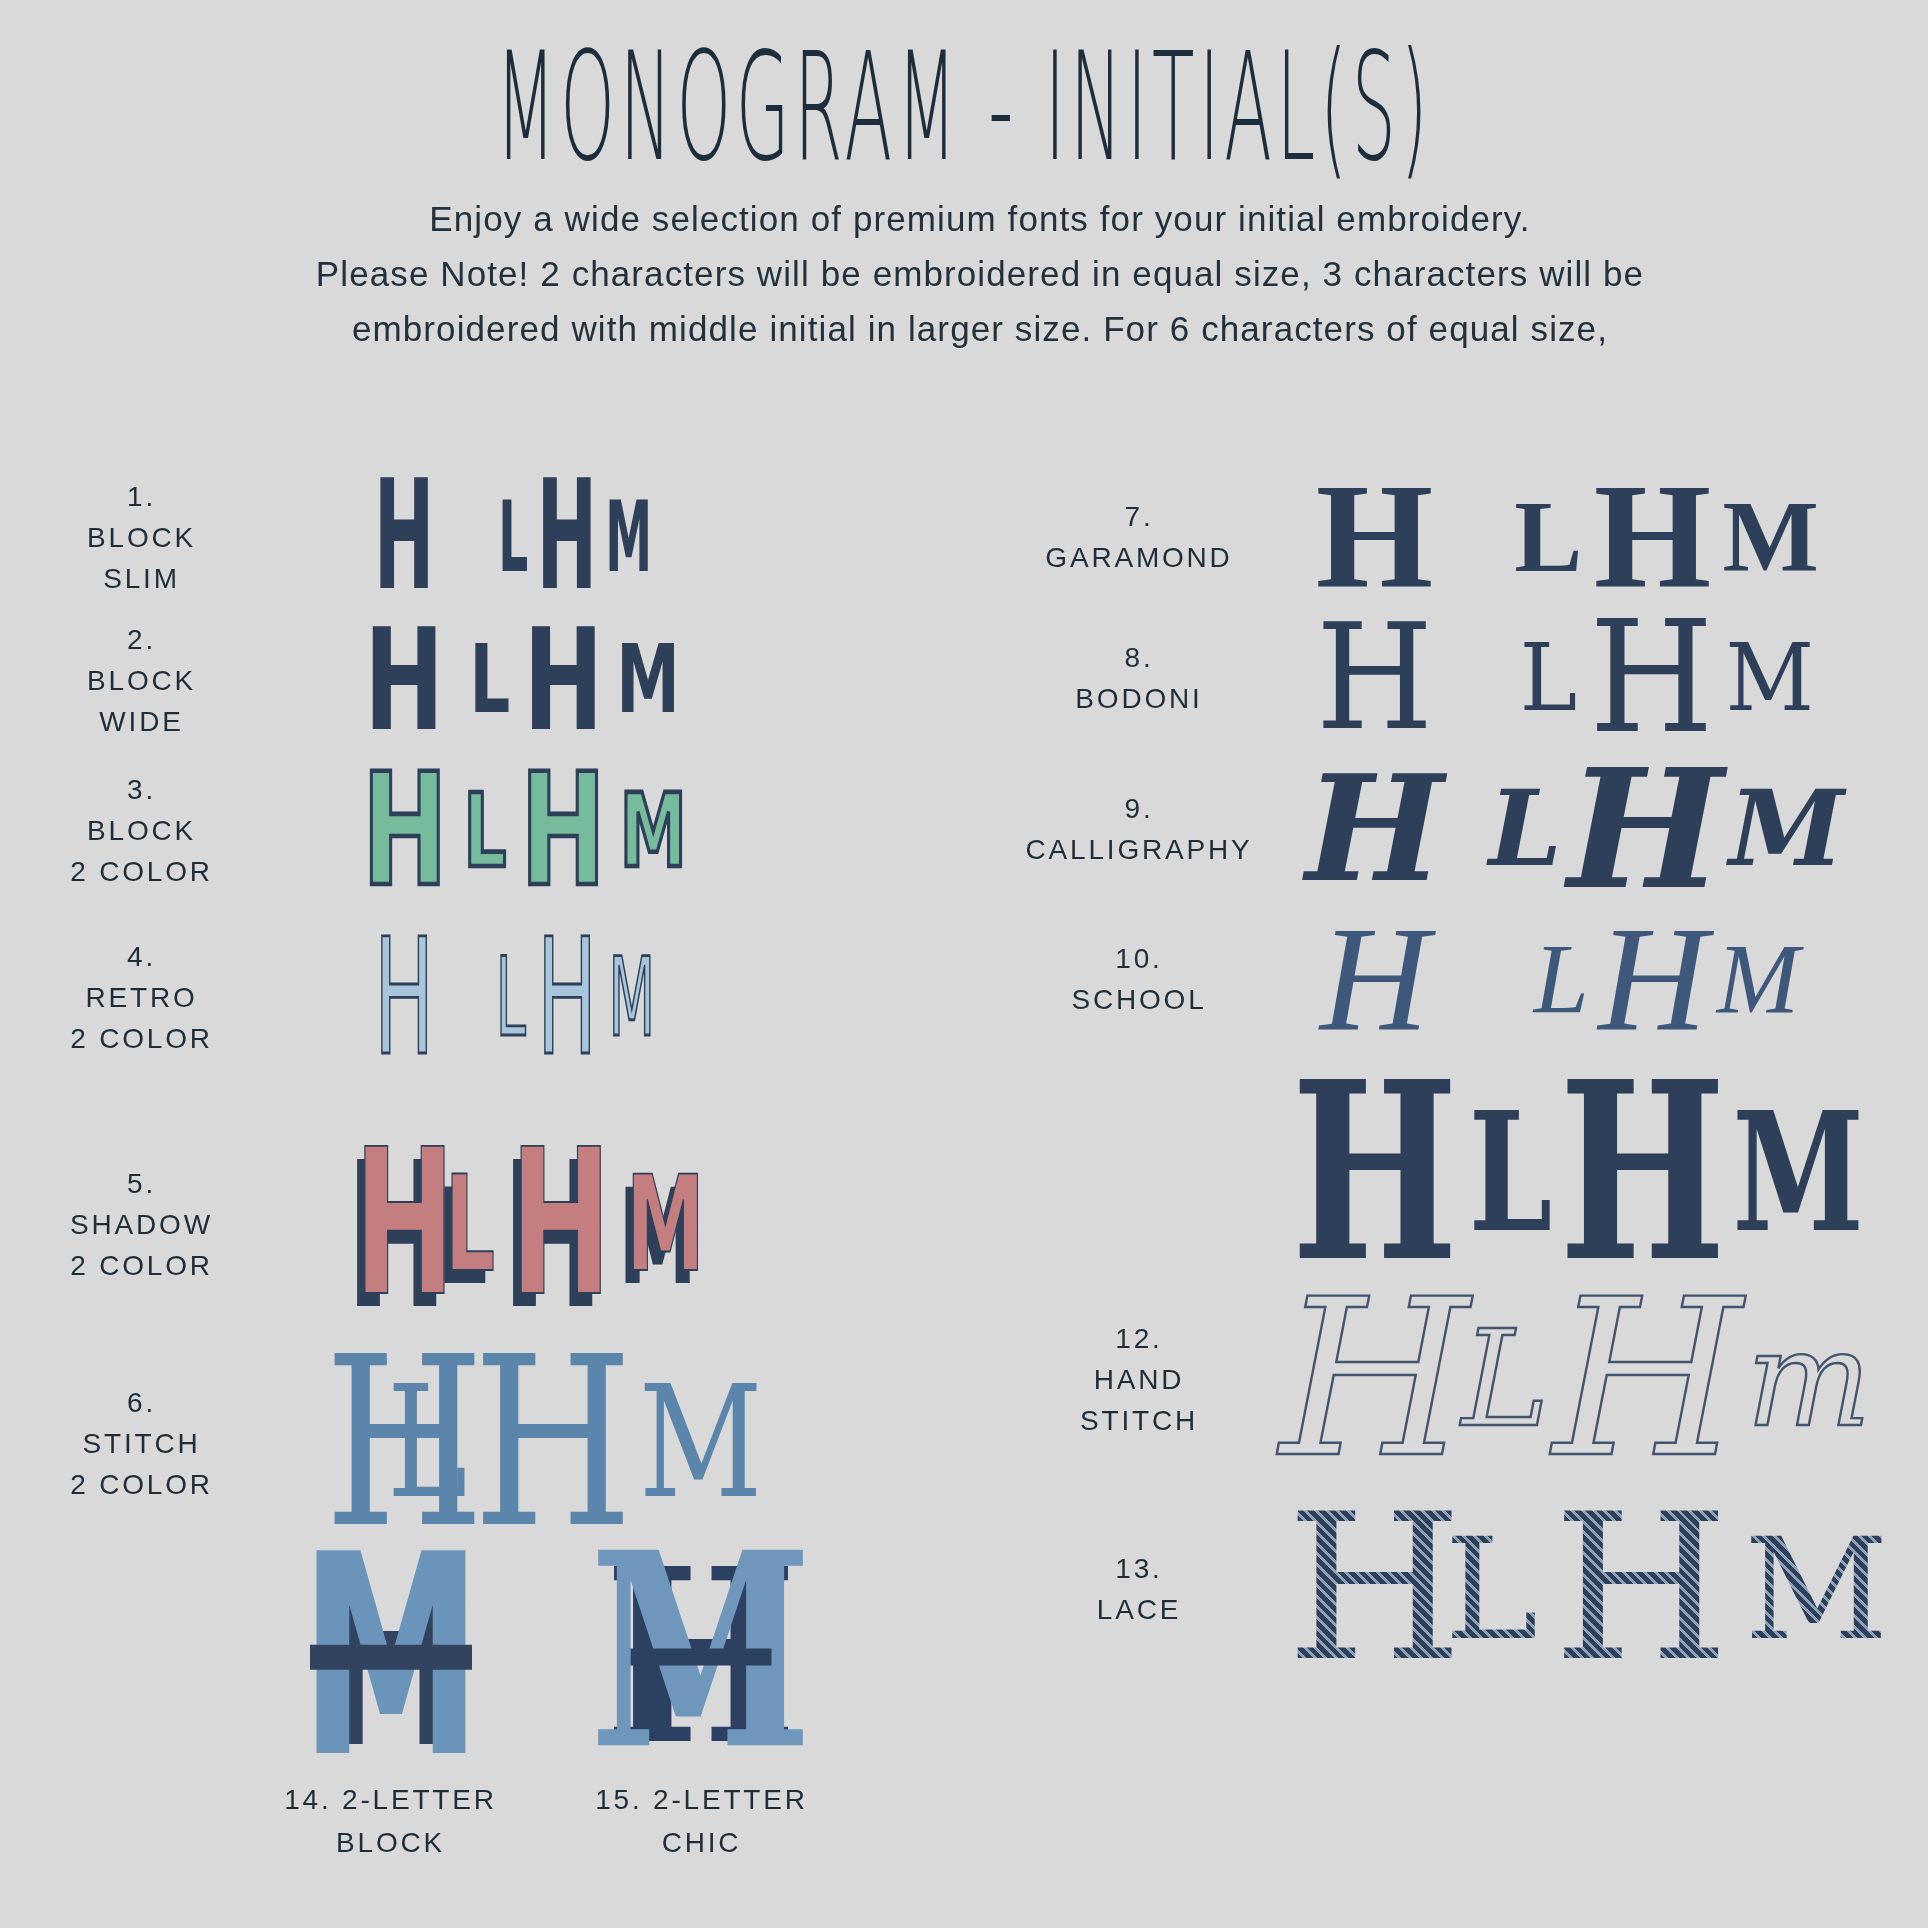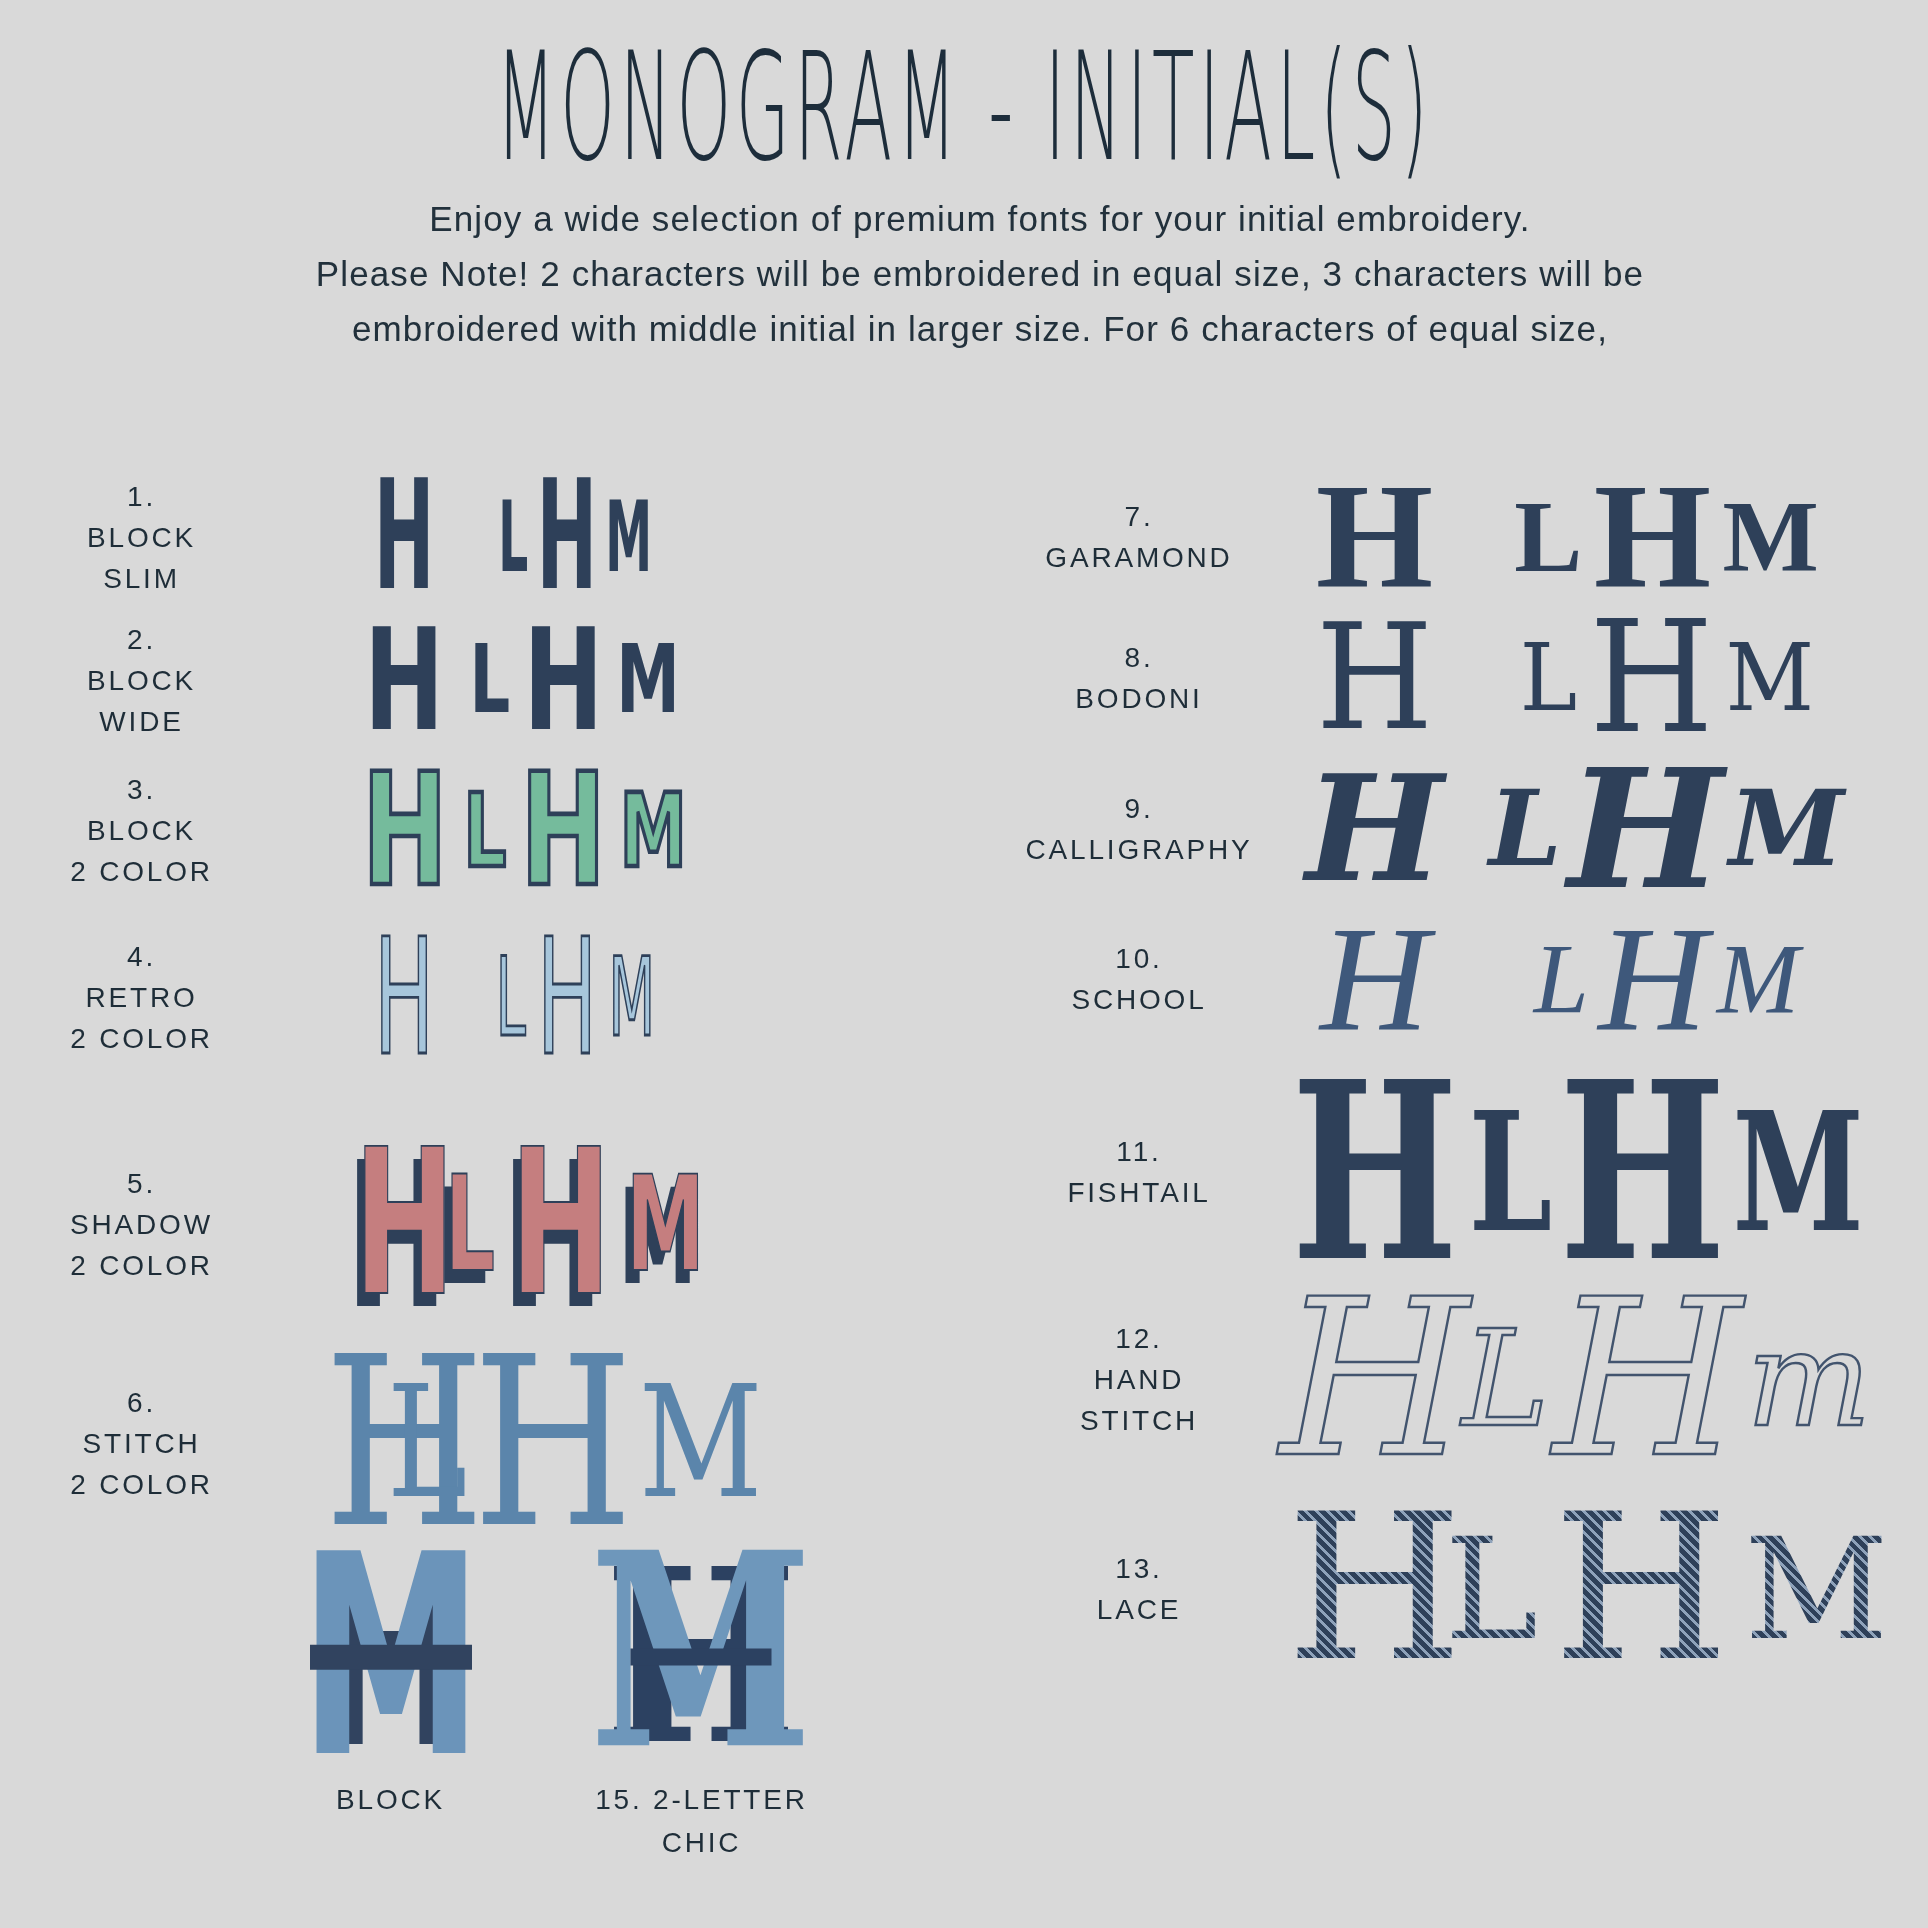--- a/index.html
+++ b/index.html
@@ -314,26 +314,20 @@
     <div class="cell c-triple">
         <div class="letters f10">
       <span class="side">L</span>
       <span class="mid">H</span>
       <span class="side">M</span>
         </div>
       </div>
   </div>
 
   <div class="row right" style="top:1073px;height:198px;">
-    <div class="cell c-label">
-        <div class="lbl">
-      <div>11.</div>
-      <div>FISHTAIL</div>
-    </div>
-      </div>
     <div class="cell c-single">
         <div class="letters f11">
       <span class="one">H</span>
         </div>
       </div>
     <div class="cell c-triple">
         <div class="letters f11">
       <span class="side">L</span>
       <span class="mid">H</span>
       <span class="side">M</span>
@@ -383,20 +377,21 @@
         </div>
       </div>
   </div>
 
   <div class="twoletter tl-14">
     <span class="ov b14h">H</span>
     <span class="ov b14m">M</span>
     <div class="bar14"></div>
   </div>
   <div class="blabel bl-14">
+    <div>14. 2-LETTER</div>
     <div>BLOCK</div>
   </div>
 
   <div class="twoletter tl-15">
     <span class="ov b15h">H</span>
     <span class="ov b15m">M</span>
     <div class="bar15"></div>
   </div>
   <div class="blabel bl-15">
     <div>15. 2-LETTER</div>

